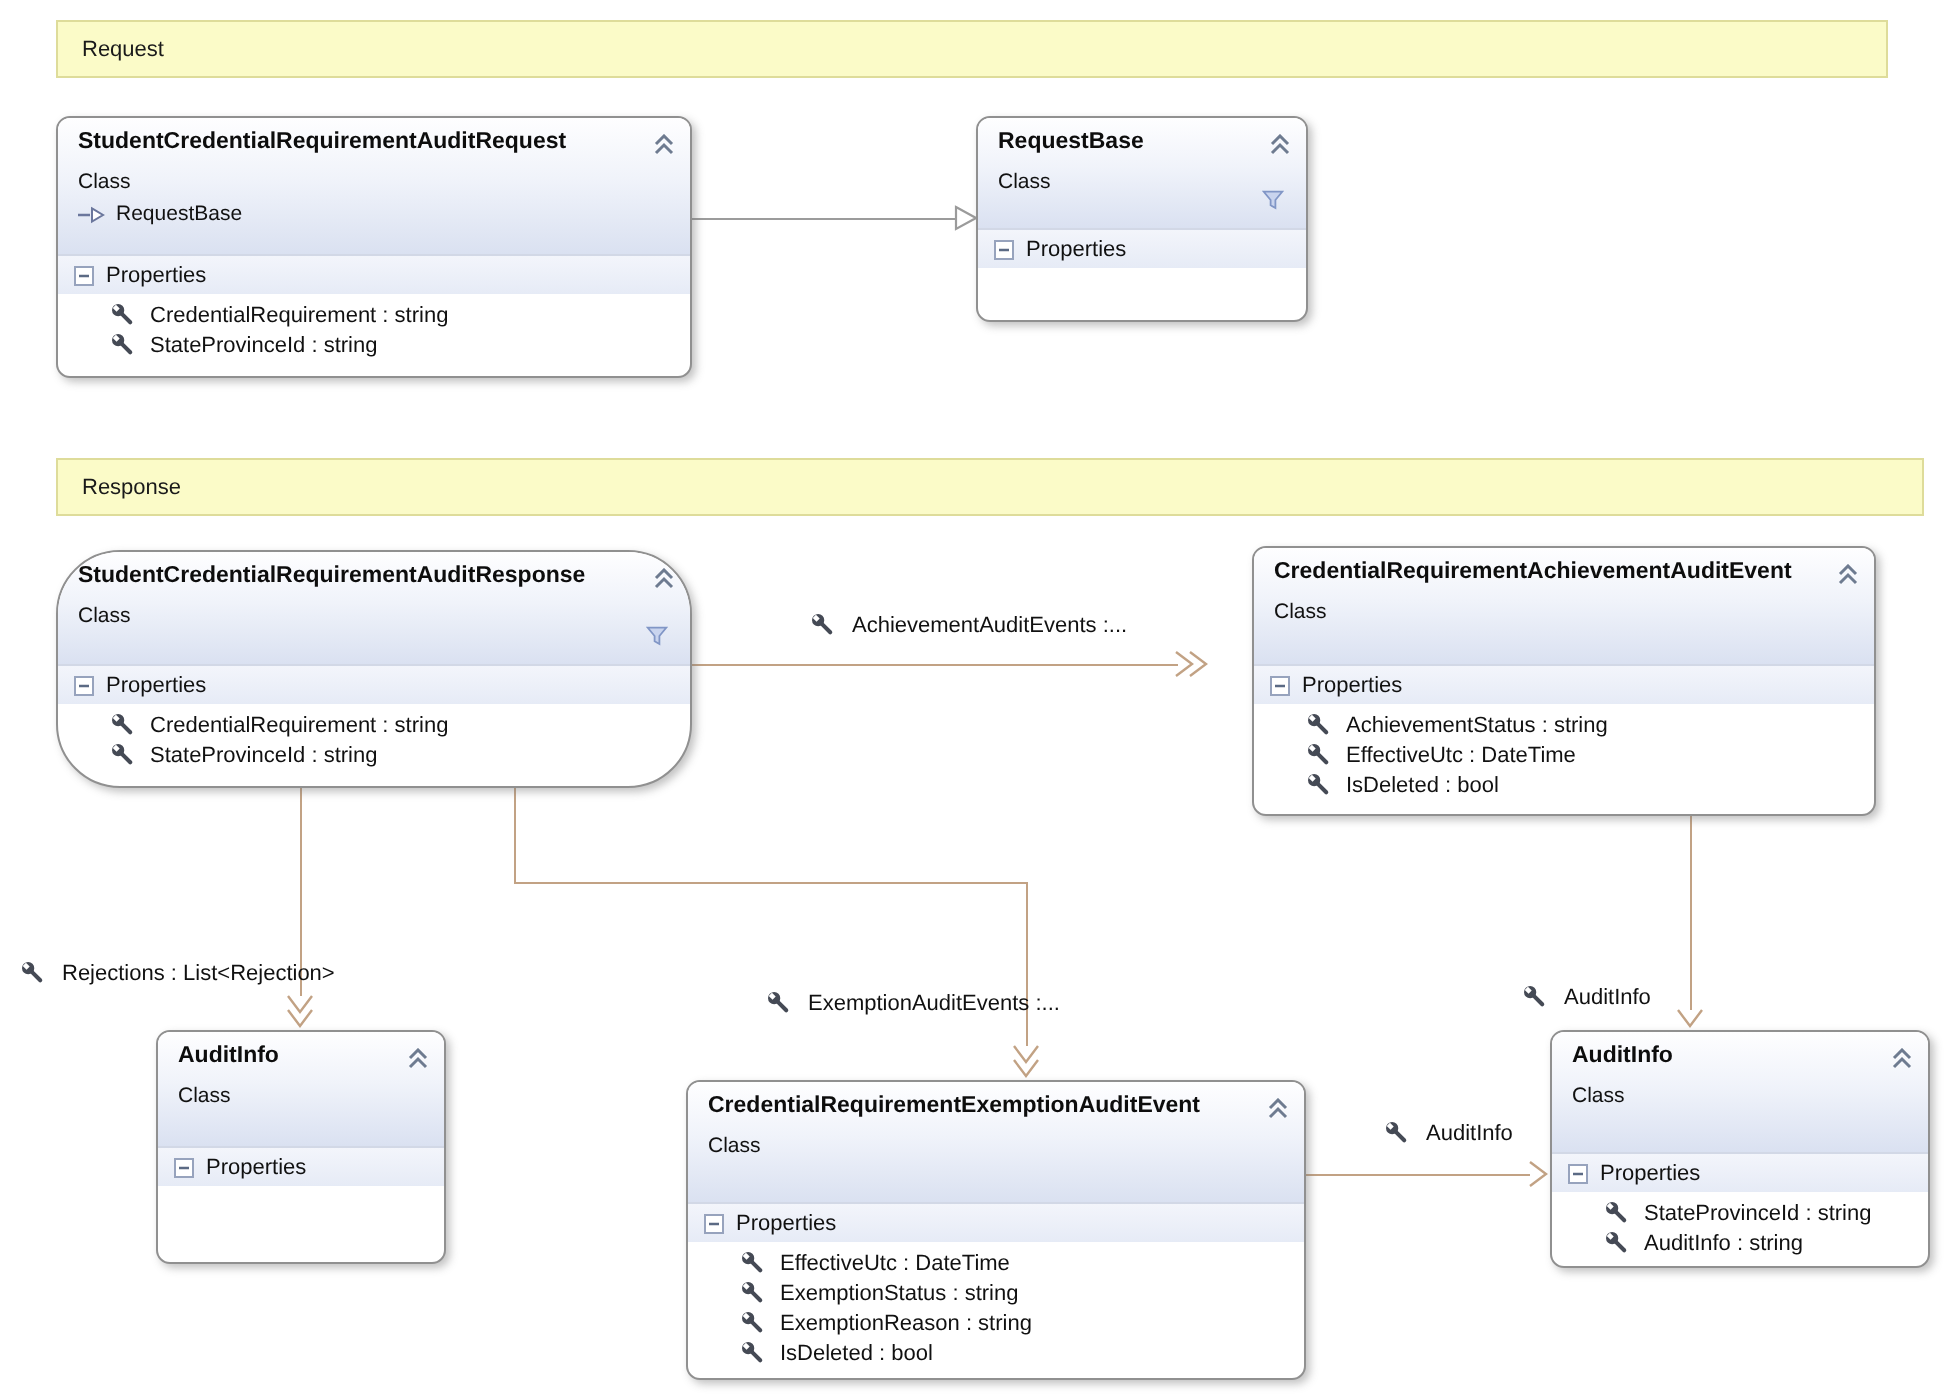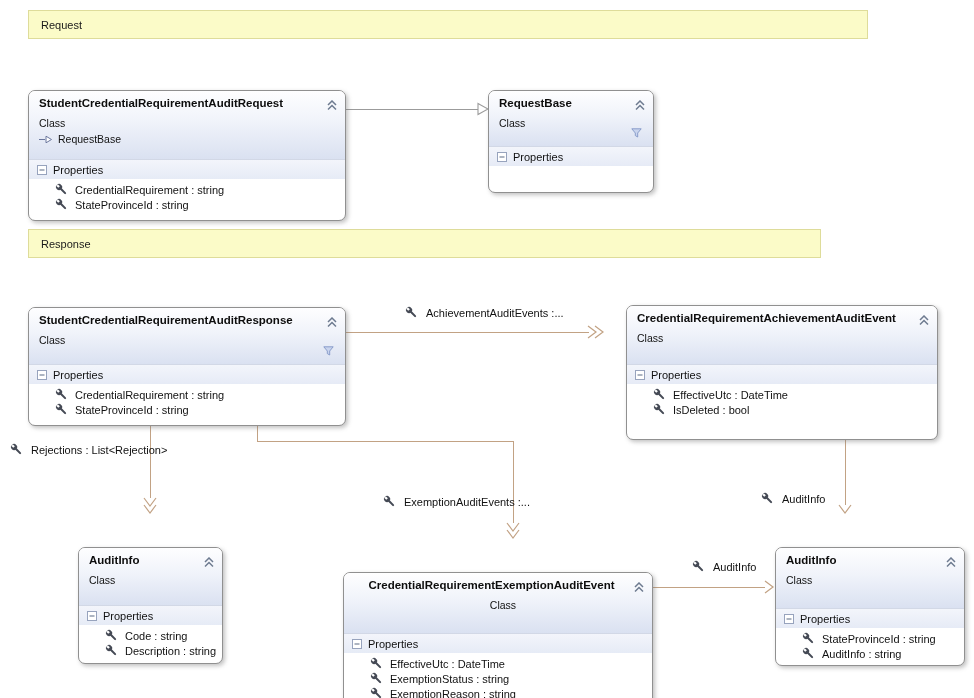--- a/index.html
+++ b/index.html
@@ -12,21 +12,21 @@
           display:flex; align-items:center; padding-left:12px; font-size:11px; color:#1a1a1a; }
 
   
   .seg { position:absolute; background:#c2a284; }
   .seg.gray { background:#9b9b9b; }
   .arrow { position:absolute; }
 
   
   .classbox { position:absolute; background:#fff; border:1px solid #909090; border-radius:7px;
               box-shadow:2px 2px 4px rgba(120,120,120,.45); display:flex; flex-direction:column;
-              overflow:hidden; z-index:3;margin-top:32px; }
+              overflow:hidden; z-index:3; }
   .box-header { position:relative; flex:0 0 auto;
                 background:linear-gradient(180deg,#fefeff 0%,#f0f3fa 45%,#dae1f1 100%); }
   .title-row { display:flex; align-items:flex-start; padding:6px 7px 0 10px; }
   .box-title { flex:1; font-weight:bold; font-size:11.5px; color:#0d0d0d; white-space:nowrap; overflow:hidden; }
   .collapse-btn { margin-left:4px; flex:0 0 auto; cursor:pointer; }
   .box-kind { font-size:10.5px; padding:2px 0 0 10px; }
   .inherit-row { display:flex; align-items:center; gap:5px; font-size:10.5px; padding:4px 0 0 10px; }
   .funnel { position:absolute; right:11px; bottom:4px; cursor:pointer; }
   .section-band { flex:0 0 20px; display:flex; align-items:center; gap:6px; padding-left:8px;
                   font-size:11px; background:linear-gradient(180deg,#f3f5fb,#e6ebf6);
@@ -37,24 +37,24 @@
 
   
   .assoc-label { position:absolute; display:flex; align-items:center; gap:8px; font-size:11px;
                  white-space:nowrap; z-index:4; }
 </style>
 </head>
 <body>
 
 <div class="canvas">
 
-  <div class="band" style="left:28px;top:10px;width:840px;height:29px;">
+  <div class="band" style="left:28px;top:10px;width:916px;height:29px;">
     <span>Request</span>
   </div>
-  <div class="band" style="left:28px;top:229px;width:793px;height:29px;">
+  <div class="band" style="left:28px;top:229px;width:934px;height:29px;">
     <span>Response</span>
   </div>
 
   <div>
     <div class="seg gray" style="left:346px;top:109px;width:132px;height:1px;"></div>
     <svg class="arrow" style="left:477px;top:102px;" width="12" height="14" viewBox="0 0 12 14">
       <path d="M1 1.5L11 7L1 12.5z" fill="#ffffff" stroke="#9b9b9b" stroke-width="1.1"></path>
     </svg>
   </div>
 
@@ -98,21 +98,21 @@
   <div class="assoc-label" style="left:405px;top:306px;">
     <svg width="13" height="13" viewBox="0 0 14 14">
       <g fill="#454a55" transform="rotate(-45 7 7)">
         <path fill-rule="evenodd" d="M7 0a3.3 3.3 0 0 0-3.3 3.3a3.3 3.3 0 0 0 6.6 0A3.3 3.3 0 0 0 7 0zM5.8.4h2.4v2.9H5.8z"></path>
         <rect x="5.9" y="5.2" width="2.2" height="8.4" rx="1.1"></rect>
       </g>
     </svg>
     <span>AchievementAuditEvents :...</span>
   </div>
 
-  <div class="assoc-label" style="left:10px;top:443px;text-align:center;">
+  <div class="assoc-label" style="left:10px;top:480px;text-align:center;">
     <svg width="13" height="13" viewBox="0 0 14 14">
       <g fill="#454a55" transform="rotate(-45 7 7)">
         <path fill-rule="evenodd" d="M7 0a3.3 3.3 0 0 0-3.3 3.3a3.3 3.3 0 0 0 6.6 0A3.3 3.3 0 0 0 7 0zM5.8.4h2.4v2.9H5.8z"></path>
         <rect x="5.9" y="5.2" width="2.2" height="8.4" rx="1.1"></rect>
       </g>
     </svg>
     <span>Rejections : List&lt;Rejection&gt;</span>
   </div>
 
   <div class="assoc-label" style="left:383px;top:495px;">
@@ -212,21 +212,21 @@
     </div>
     <div class="section-band">
       <svg width="10" height="10" viewBox="0 0 10 10">
         <rect x="0.5" y="0.5" width="9" height="9" fill="#fff" stroke="#97a3bd"></rect>
           <path d="M2.5 5h5" stroke="#5b6a84" stroke-width="1.2"></path>
       </svg>
       <span>Properties</span>
     </div>
   </div>
 
-  <div class="classbox" style="left:28px;top:275px;width:318px;height:119px;">
+  <div class="classbox" style="left:28px;top:275px;width:318px;height:119px;border-radius:32px;">
     <div class="box-header" style="height:56px;">
       <div class="title-row">
         <span class="box-title">StudentCredentialRequirementAuditResponse</span>
         <span class="collapse-btn">
           <svg width="12" height="11" viewBox="0 0 12 11">
               <path d="M2 5L6 1l4 4M2 9.5L6 5.5l4 4" fill="none" stroke="#6e7b90" stroke-width="1.5"></path>
             </svg>
         </span>
       </div>
       <div class="box-kind">Class</div>
@@ -285,20 +285,29 @@
       <span>Properties</span>
     </div>
     <div class="props">
       <div class="prop-row">
         <svg width="13" height="13" viewBox="0 0 14 14">
             <g fill="#454a55" transform="rotate(-45 7 7)">
               <path fill-rule="evenodd" d="M7 0a3.3 3.3 0 0 0-3.3 3.3a3.3 3.3 0 0 0 6.6 0A3.3 3.3 0 0 0 7 0zM5.8.4h2.4v2.9H5.8z"></path>
               <rect x="5.9" y="5.2" width="2.2" height="8.4" rx="1.1"></rect>
             </g>
           </svg>
+        <span>AchievementStatus : string</span>
+      </div>
+      <div class="prop-row">
+        <svg width="13" height="13" viewBox="0 0 14 14">
+            <g fill="#454a55" transform="rotate(-45 7 7)">
+              <path fill-rule="evenodd" d="M7 0a3.3 3.3 0 0 0-3.3 3.3a3.3 3.3 0 0 0 6.6 0A3.3 3.3 0 0 0 7 0zM5.8.4h2.4v2.9H5.8z"></path>
+              <rect x="5.9" y="5.2" width="2.2" height="8.4" rx="1.1"></rect>
+            </g>
+          </svg>
         <span>EffectiveUtc : DateTime</span>
       </div>
       <div class="prop-row">
         <svg width="13" height="13" viewBox="0 0 14 14">
             <g fill="#454a55" transform="rotate(-45 7 7)">
               <path fill-rule="evenodd" d="M7 0a3.3 3.3 0 0 0-3.3 3.3a3.3 3.3 0 0 0 6.6 0A3.3 3.3 0 0 0 7 0zM5.8.4h2.4v2.9H5.8z"></path>
               <rect x="5.9" y="5.2" width="2.2" height="8.4" rx="1.1"></rect>
             </g>
           </svg>
         <span>IsDeleted : bool</span>
@@ -318,43 +327,23 @@
       </div>
       <div class="box-kind">Class</div>
     </div>
     <div class="section-band">
       <svg width="10" height="10" viewBox="0 0 10 10">
         <rect x="0.5" y="0.5" width="9" height="9" fill="#fff" stroke="#97a3bd"></rect>
           <path d="M2.5 5h5" stroke="#5b6a84" stroke-width="1.2"></path>
       </svg>
       <span>Properties</span>
     </div>
-    <div class="props">
-      <div class="prop-row">
-        <svg width="13" height="13" viewBox="0 0 14 14">
-            <g fill="#454a55" transform="rotate(-45 7 7)">
-              <path fill-rule="evenodd" d="M7 0a3.3 3.3 0 0 0-3.3 3.3a3.3 3.3 0 0 0 6.6 0A3.3 3.3 0 0 0 7 0zM5.8.4h2.4v2.9H5.8z"></path>
-              <rect x="5.9" y="5.2" width="2.2" height="8.4" rx="1.1"></rect>
-            </g>
-          </svg>
-        <span>Code : string</span>
-      </div>
-      <div class="prop-row">
-        <svg width="13" height="13" viewBox="0 0 14 14">
-            <g fill="#454a55" transform="rotate(-45 7 7)">
-              <path fill-rule="evenodd" d="M7 0a3.3 3.3 0 0 0-3.3 3.3a3.3 3.3 0 0 0 6.6 0A3.3 3.3 0 0 0 7 0zM5.8.4h2.4v2.9H5.8z"></path>
-              <rect x="5.9" y="5.2" width="2.2" height="8.4" rx="1.1"></rect>
-            </g>
-          </svg>
-        <span>Description : string</span>
-      </div>
-    </div>
-  </div>
-
-  <div class="classbox" style="left:343px;top:540px;width:310px;height:150px;text-align:center;">
+  </div>
+
+  <div class="classbox" style="left:343px;top:540px;width:310px;height:150px;">
     <div class="box-header" style="height:60px;">
       <div class="title-row">
         <span class="box-title">CredentialRequirementExemptionAuditEvent</span>
         <span class="collapse-btn">
           <svg width="12" height="11" viewBox="0 0 12 11">
               <path d="M2 5L6 1l4 4M2 9.5L6 5.5l4 4" fill="none" stroke="#6e7b90" stroke-width="1.5"></path>
             </svg>
         </span>
       </div>
       <div class="box-kind">Class</div>

